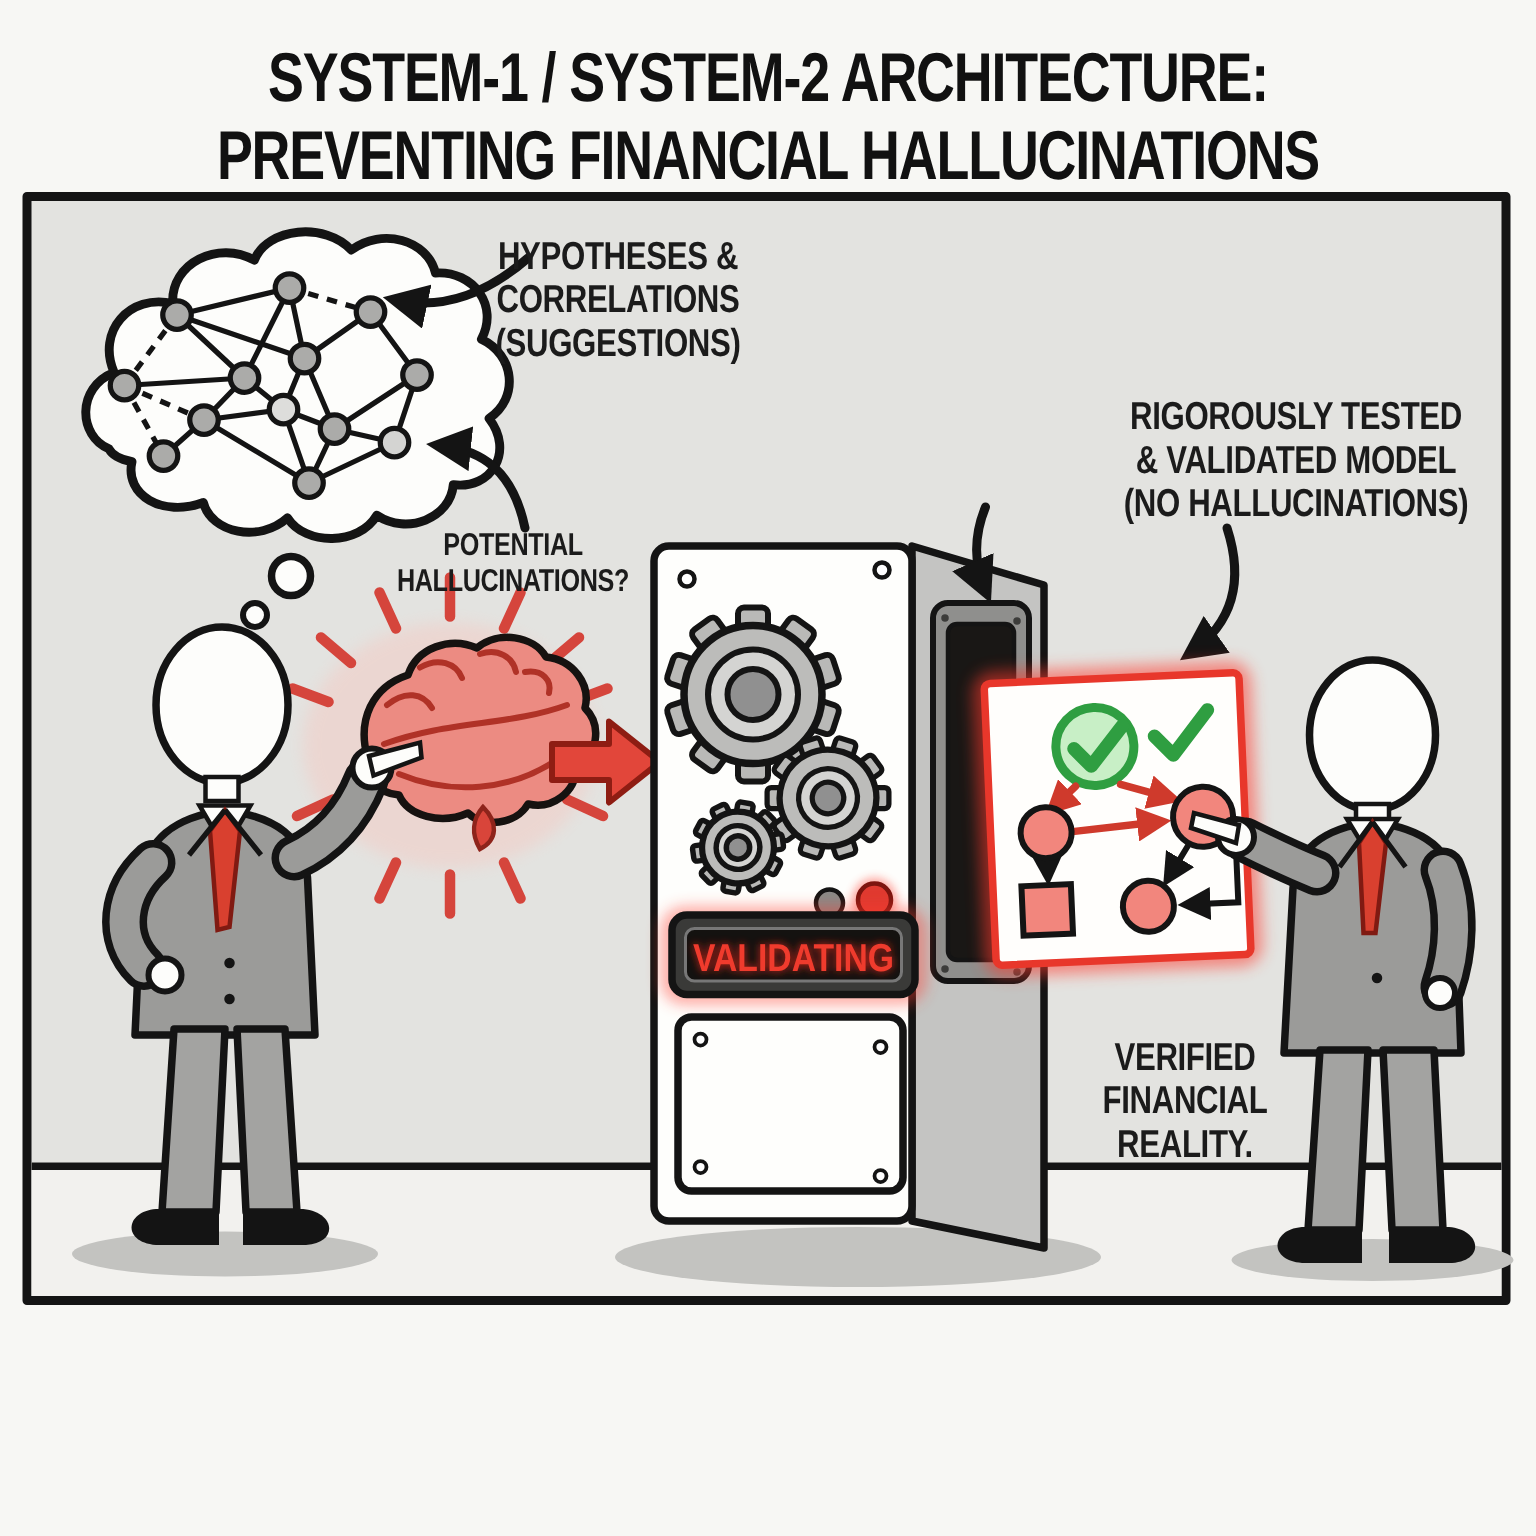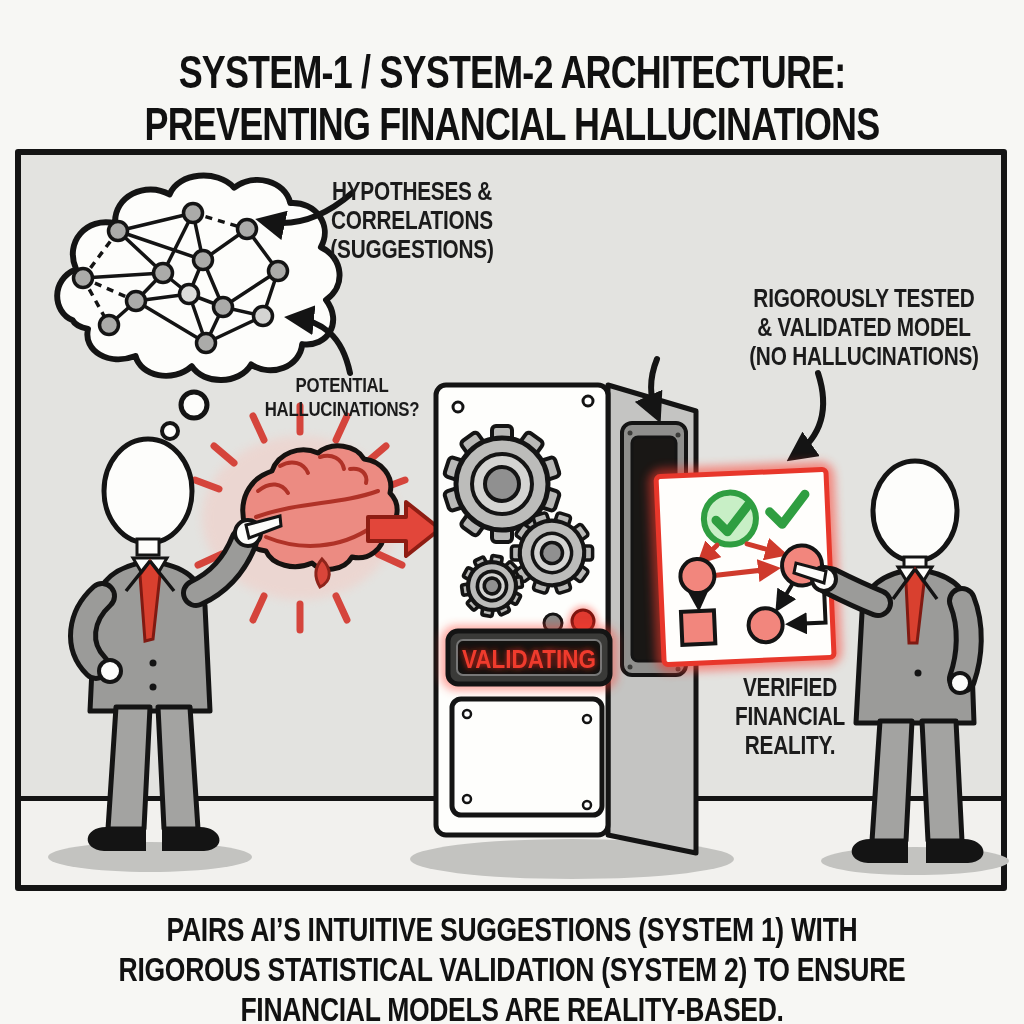--- a/index.html
+++ b/index.html
@@ -2,21 +2,21 @@
 <html><head>
 <meta charset="utf-8">
 <style>
   html,body{margin:0;padding:0;}
   body{
     width:1024px;height:1024px;overflow:hidden;position:relative;
     background:#f7f7f4;
     font-family:"Liberation Sans","DejaVu Sans",sans-serif;
     color:#1b1b1b;
   }
-  .stage{position:absolute;inset:0;margin-top:21px;}
+  .stage{position:absolute;inset:0;}
   
   .frame{
     position:absolute;left:15px;top:128px;width:992px;height:742px;
     box-sizing:border-box;border:6px solid #141414;border-radius:3px;
     background:#e3e3e0;z-index:1;
   }
   .floor{
     position:absolute;left:0;right:0;top:641px;bottom:0;
     background:#f2f1ee;border-top:5px solid #141414;
   }
@@ -312,29 +312,22 @@
 
   <div class="lbl" style="left:684px;top:263px;">
     <div class="sq">
       <div class="ln">RIGOROUSLY TESTED</div>
       <div class="ln">&amp; VALIDATED MODEL</div>
       <div class="ln">(NO HALLUCINATIONS)</div>
     </div>
   </div>
 
 
-  <div class="lbl" style="left:610px;top:652px;">
+  <div class="lbl" style="left:610px;top:690px;">
     <div class="sq">
       <div class="ln">VERIFIED</div>
       <div class="ln">FINANCIAL</div>
       <div class="ln">REALITY.</div>
     </div>
   </div>
 
-  <div class="caption">
-    <div class="sq">
-      <div class="ln">PAIRS AI’S INTUITIVE SUGGESTIONS (SYSTEM 1) WITH</div>
-      <div class="ln">RIGOROUS STATISTICAL VALIDATION (SYSTEM 2) TO ENSURE</div>
-      <div class="ln">FINANCIAL MODELS ARE REALITY-BASED.</div>
-    </div>
-  </div>
 
 </div>
 
 </body></html>

